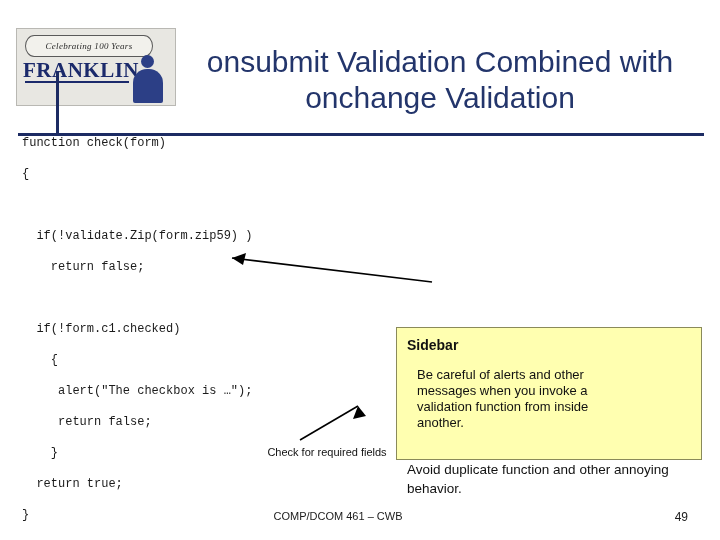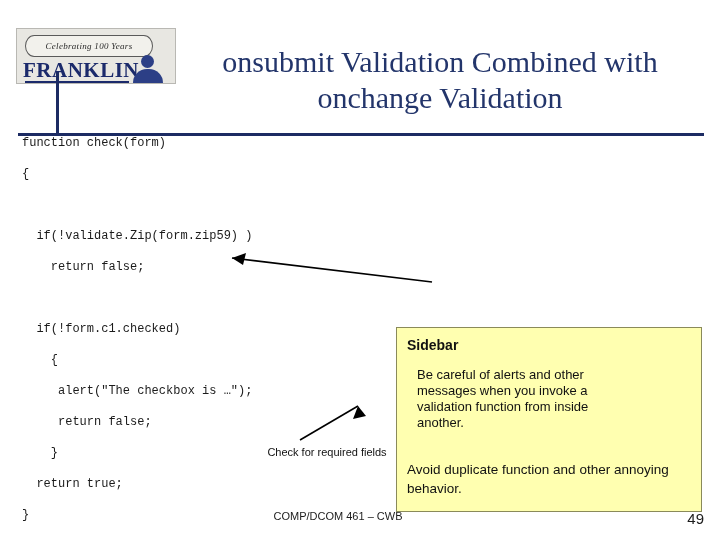--- a/index.html
+++ b/index.html
@@ -19,21 +19,21 @@
     height: 540px;
     background: #ffffff;
   }
 
   
   .logo-box {
     position: absolute;
     left: 16px;
     top: 28px;
     width: 160px;
-    height: 56px;
+    height: 78px;
     background: #e8e7e2;
     border: 1px solid #b9b8b3;
     box-sizing: border-box;
     overflow: hidden;
   }
   .logo-celebrate {
     position: absolute;
     left: 8px;
     top: 6px;
     width: 126px;
@@ -111,21 +111,21 @@
     border-radius: 14px 14px 2px 2px;
   }
 
   
   .title {
     position: absolute;
     left: 180px;
     top: 44px;
     width: 520px;
     text-align: center;
-    font-family: Liberation Serif, serif;
+    font-family: Liberation Sans, sans-serif;
     font-size: 30px;
     line-height: 36px;
     color: #23356b;
     font-weight: normal;
   }
 
   
   .hrule {
     position: absolute;
     left: 18px;
@@ -174,21 +174,21 @@
     line-height: 20px;
     color: #1b1b1b;
   }
 
   
   .sidebar {
     position: absolute;
     left: 396px;
     top: 327px;
     width: 306px;
-    height: 185px;
+    height: 133px;
     background: #ffffb0;
     border: 1px solid #8a8a5a;
     box-sizing: border-box;
   }
   .sidebar-title {
     position: absolute;
     left: 10px;
     top: 9px;
     font-size: 14px;
     font-weight: bold;
@@ -240,23 +240,23 @@
     position: absolute;
     left: 0;
     top: 510px;
     width: 676px;
     text-align: center;
     font-size: 11px;
     color: #1b1b1b;
   }
   .footer-right {
     position: absolute;
-    right: 16px;
+    right: 32px;
     top: 510px;
-    font-size: 15px;
+    font-size: 12px;
     color: #1b1b1b;
   }
 </style>
 </head>
 <body>
 
 <div id="slide">
 
   <div class="logo-box">
     <div class="logo-celebrate">

